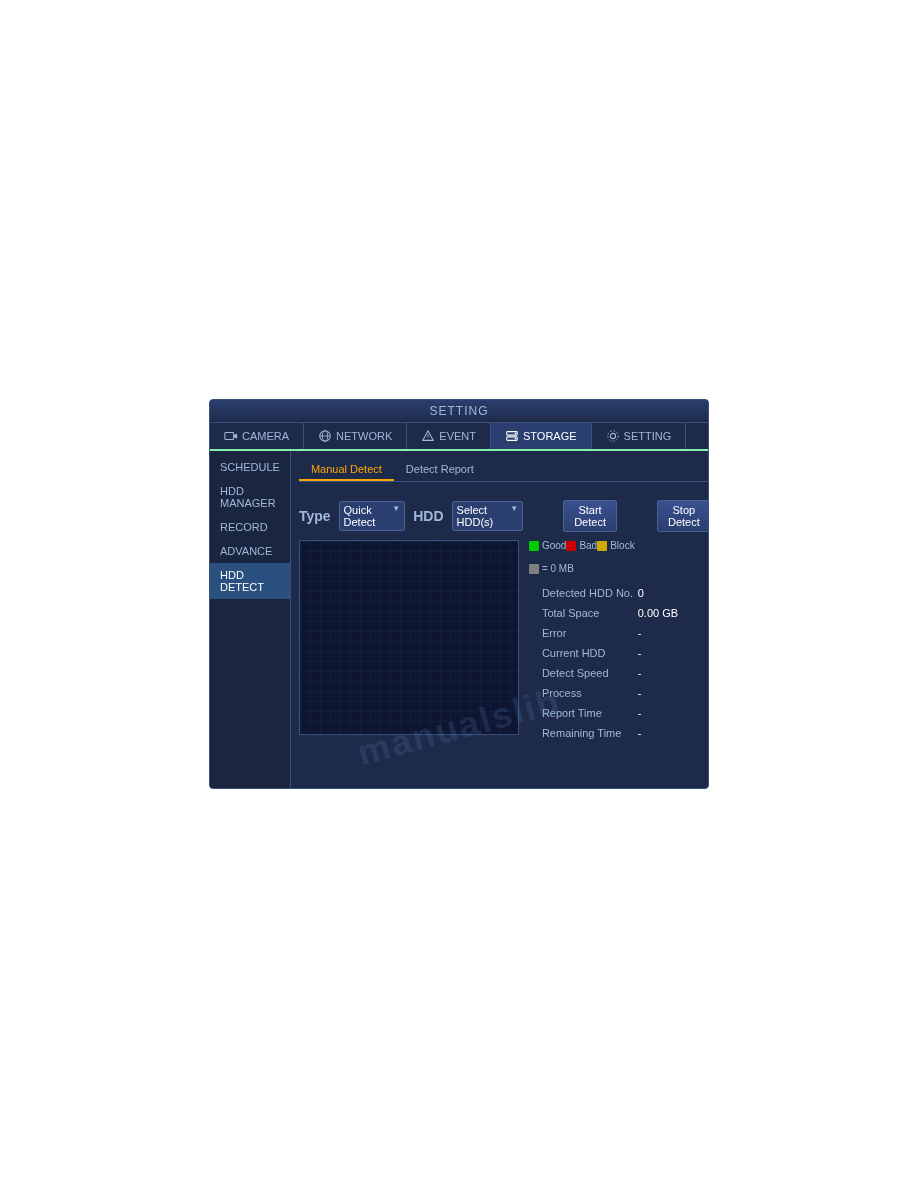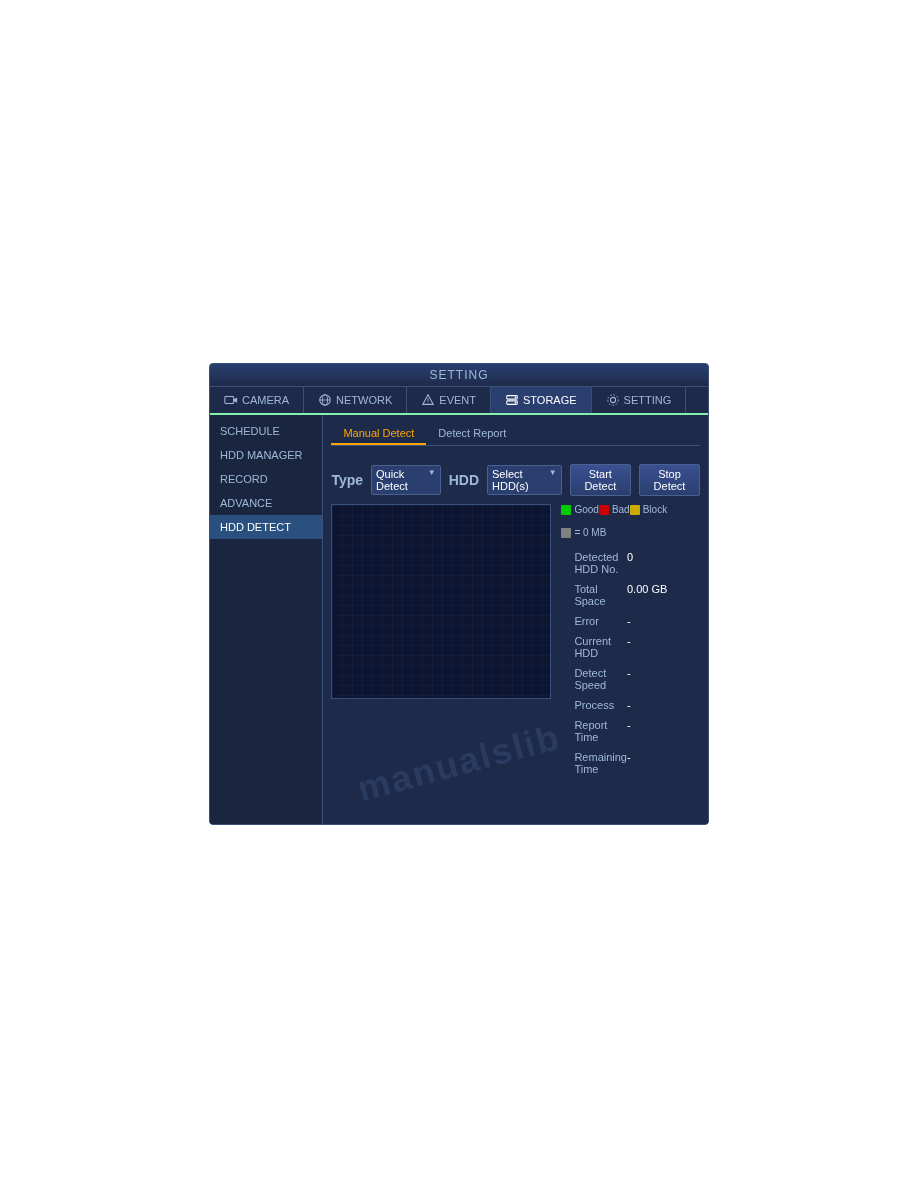--- a/index.html
+++ b/index.html
@@ -141,20 +141,21 @@
     }
 
     .action-btn {
       background: linear-gradient(to bottom, #3a5090, #2a3f6f);
       border: 1px solid #4a6090;
       color: #ffffff;
       font-size: 11px;
       padding: 3px 10px;
       border-radius: 2px;
       cursor: pointer;
+      margin-left: 32px;
     }
 
     .detect-area {
       display: flex;
       gap: 10px;
     }
 
     .grid-canvas {
       width: 220px;
       height: 195px;

